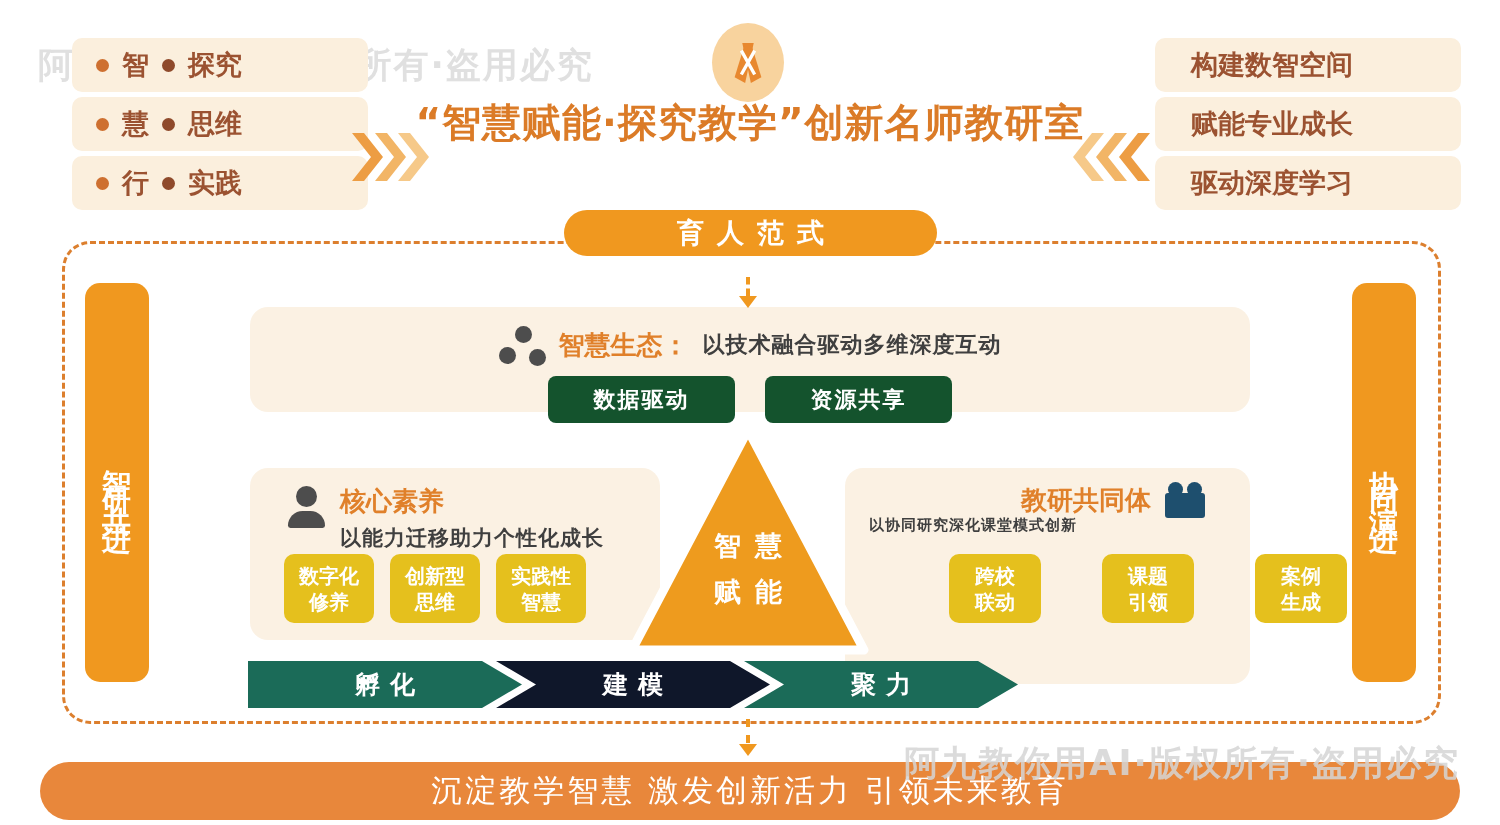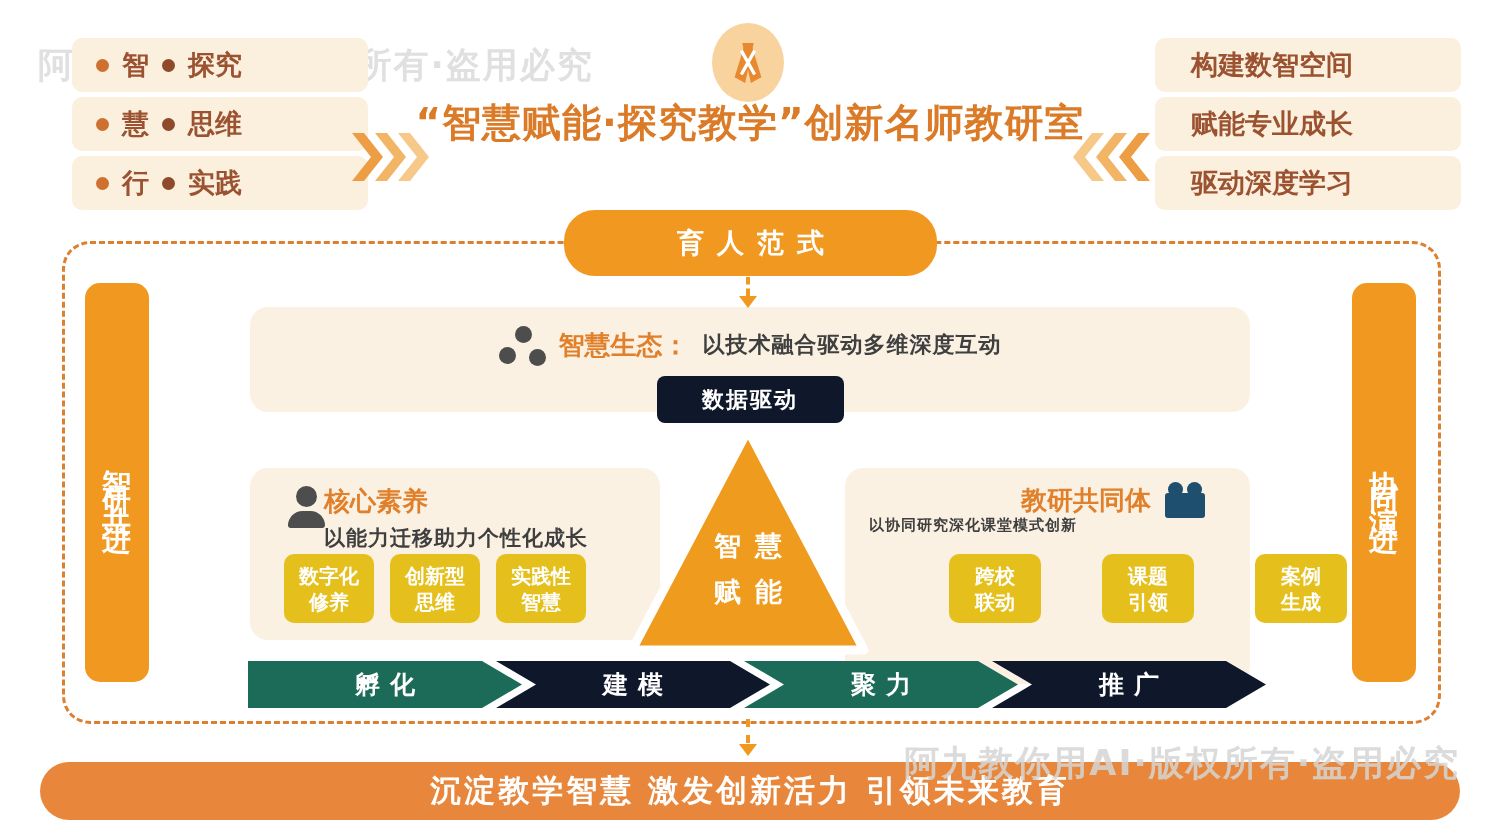--- a/index.html
+++ b/index.html
@@ -37,21 +37,21 @@
   }
   .chev{position:absolute;top:133px;z-index:2;}
   .chev.left{left:352px;}
   .chev.right{left:1072px;transform:scaleX(-1);}
   
   .frame{
     position:absolute;left:62px;top:241px;width:1373px;height:477px;
     border:3px dashed #DC7F2E;border-radius:28px;z-index:2;
   }
   .top-pill{
-    position:absolute;left:564px;top:210px;width:373px;height:66px;border-radius:31px;
+    position:absolute;left:564px;top:210px;width:373px;height:46px;border-radius:31px;
     background:#F0981F;display:flex;align-items:center;justify-content:center;z-index:3;
     color:#fff;font-size:27px;font-weight:bold;letter-spacing:13px;text-indent:13px;
   }
   .v-dash{position:absolute;width:0;border-left:4px dashed #F0981F;z-index:3;}
   .v-dash.a1{left:746px;top:277px;height:19px;}
   .v-dash.a2{left:746px;top:719px;height:24px;}
   .v-head{position:absolute;width:0;height:0;border-left:9px solid transparent;
     border-right:9px solid transparent;border-top:12px solid #F0981F;z-index:3;}
   .v-head.a1{left:739px;top:296px;}
   .v-head.a2{left:739px;top:744px;}
@@ -67,24 +67,24 @@
   
   .cream{position:absolute;background:#FBF1E3;border-radius:18px;z-index:2;}
   .eco-box{left:250px;top:307px;width:1000px;height:105px;}
   .core-box{left:250px;top:468px;width:410px;height:172px;}
   .comm-box{left:845px;top:468px;width:405px;height:216px;}
   .eco-header{display:flex;align-items:center;justify-content:center;gap:14px;margin-top:17px;}
   .sec-title{font-size:26px;font-weight:bold;color:#E0802A;white-space:nowrap;}
   .sec-sub{font-size:22px;font-weight:600;color:#3F3F3F;letter-spacing:1px;white-space:nowrap;}
   .eco-buttons{display:flex;justify-content:center;gap:30px;margin-top:10px;}
   .ybtn{
-    width:187px;height:47px;border-radius:8px;background:#0f172a;display:flex;align-items:center;
+    width:187px;height:47px;border-radius:8px;background:#14532d;display:flex;align-items:center;
     justify-content:center;color:#fff;font-size:22px;font-weight:bold;letter-spacing:2px;
   }
-  .core-header{position:absolute;top:16px;left:38px;display:flex;gap:0;align-items:flex-start;}
+  .core-header{position:absolute;top:16px;left:38px;display:flex;gap:16px;align-items:flex-start;}
   .core-header .sec-sub{font-size:21px;margin-top:5px;}
   .cards{position:absolute;top:86px;display:flex;}
   .core-cards{left:34px;gap:16px;}
   .comm-cards{left:60px;gap:17px;}
   .ycard{
     width:90px;height:69px;border-radius:10px;background:#E5C01D;display:flex;flex-direction:column;
     align-items:center;justify-content:center;color:#fff;font-size:20px;font-weight:bold;line-height:1.3;
   }
   .comm-cards .ycard{width:92px;margin-left:44px;}
   .comm-header{position:absolute;top:14px;right:45px;display:flex;align-items:center;gap:14px;}
@@ -121,21 +121,21 @@
   }
   .seg.green{background:#1B6B58;}
   .seg.orange{background:#0f172a;}
   .seg.first{clip-path:polygon(0 0,calc(100% - 40px) 0,100% 50%,calc(100% - 40px) 100%,0 100%);}
   .seg.mid{clip-path:polygon(0 0,calc(100% - 40px) 0,100% 50%,calc(100% - 40px) 100%,0 100%,40px 50%);}
   .s1{left:0}.s2{left:248px}.s3{left:496px}.s4{left:744px}
   
   .footer-banner{
     position:absolute;left:40px;top:762px;width:1420px;height:58px;border-radius:29px;background:#E8873B;
     display:flex;align-items:center;justify-content:center;z-index:4;
-    color:#fff;font-size:31px;font-weight:bold;letter-spacing:3px;white-space:nowrap;
+    color:#fff;font-size:31px;font-weight:normal;letter-spacing:3px;white-space:nowrap;
   }
 </style>
 </head>
 <body>
 
 <div class="stage">
 
   <div class="watermark top">阿九教你用AI·版权所有·盗用必究</div>
   <div class="watermark bottom">阿九教你用AI·版权所有·盗用必究</div>
 
@@ -201,20 +201,21 @@
   </div>
 
   <div class="cream eco-box">
     <div class="eco-header">
       <span class="dots-icon"></span>
       <span class="sec-title">智慧生态：</span>
       <span class="sec-sub">以技术融合驱动多维深度互动</span>
     </div>
     <div class="eco-buttons">
       <div class="ybtn">数据驱动</div>
+      <div class="ybtn">资源共享</div>
     </div>
   </div>
 
   <div class="cream core-box">
     <div class="core-header">
       <span class="person-icon"></span>
       <div>
         <div class="sec-title">核心素养</div>
         <div class="sec-sub">以能力迁移助力个性化成长</div>
       </div>
@@ -260,20 +261,19 @@
   <svg class="tri-svg" width="244" height="232" viewBox="0 0 244 232">
     <polygon points="122,6 238,226 6,226" fill="#EE9B1E" stroke="#ffffff" stroke-width="9" stroke-linejoin="round"></polygon>
   </svg>
   <div class="tri-text t1">智慧</div>
   <div class="tri-text t2">赋能</div>
 
   <div class="process">
     <div class="seg green first s1">孵化</div>
     <div class="seg orange mid s2">建模</div>
     <div class="seg green mid s3">聚力</div>
-    <div class="seg orange mid s4">推广</div>
   </div>
 
   <div class="v-dash a2"></div>
   <div class="v-head a2"></div>
   <div class="footer-banner">沉淀教学智慧 激发创新活力 引领未来教育</div>
 
 </div>
 
 </body></html>

